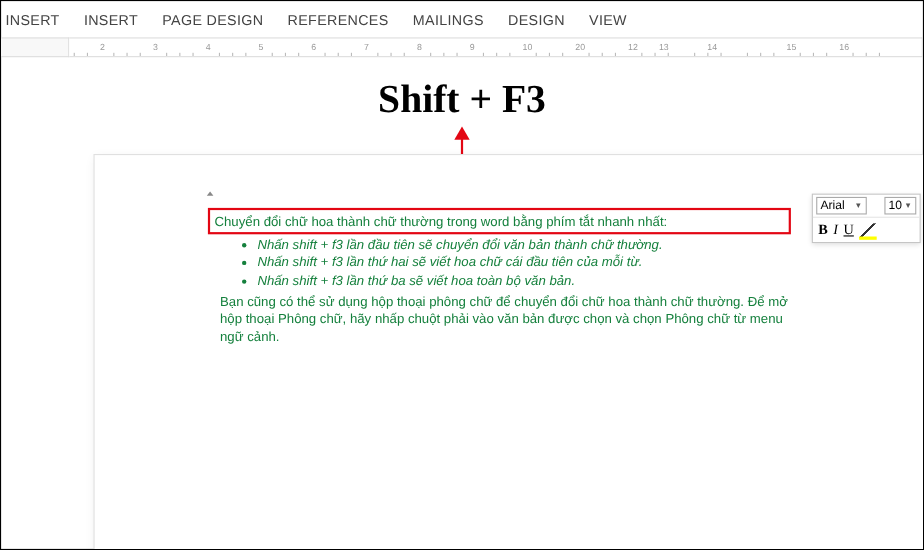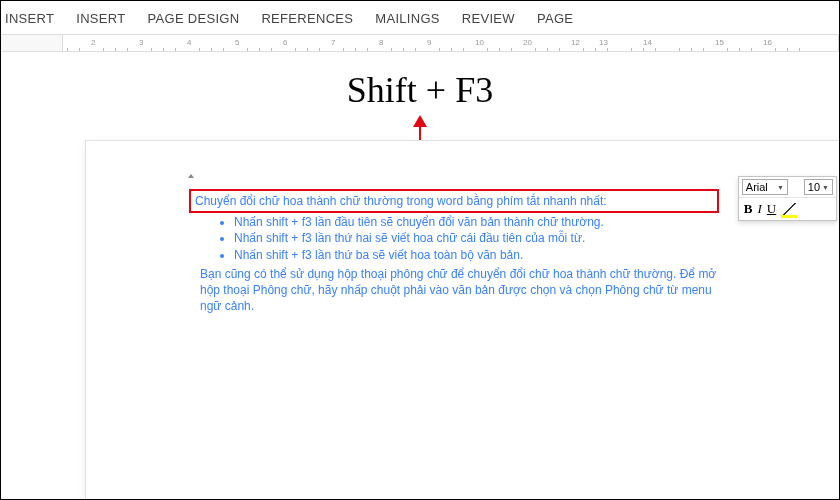--- a/index.html
+++ b/index.html
@@ -54,21 +54,21 @@
       width: 1px;
       height: 3px;
       background: #bbb;
     }
     .shortcut-label {
       position: absolute;
       left: 0; right: 0;
       top: 68px;
       text-align: center;
       font-family: Georgia, "Times New Roman", serif;
-      font-weight: 400;
+      font-weight: 700;
       font-size: 36px;
       color: #000;
       pointer-events: none;
     }
     .arrow {
       position: absolute;
       left: 50%;
       transform: translateX(-50%);
       top: 114px;
       width: 12px;
@@ -121,33 +121,34 @@
       border-left: 3px solid transparent;
       border-right: 3px solid transparent;
       border-bottom: 4px solid #888;
     }
     .doc-content {
       position: absolute;
       left: 188px;
       top: 188px;
       width: 530px;
       font-size: 12px;
-      color: #3b82f6;
+      color: #15803d;
       line-height: 1.35;
     }
     .highlight-box {
       border: 2px solid #e30613;
       padding: 2px 4px;
       margin-bottom: 1px;
     }
     .highlight-box p { margin: 0; }
     .bullets {
       list-style: disc;
       padding-left: 45px;
       margin-top: 1px;
+      font-style: italic;
     }
     .bullets li { margin: 0; }
     .closing { margin-top: 3px; margin-left: 11px; }
     .mini-toolbar {
       position: absolute;
       right: 2px;
       top: 175px;
       background: #fff;
       border: 1px solid #c5c5c5;
       box-shadow: 0 2px 5px rgba(0,0,0,0.15);
@@ -205,22 +206,22 @@
   </style>
 </head>
 <body>
 
 <div class="ribbon-tabs">
   <span>INSERT</span>
   <span>INSERT</span>
   <span>PAGE DESIGN</span>
   <span>REFERENCES</span>
   <span>MAILINGS</span>
-  <span>REVIEW</span>
-  <span>PAGE</span>
+  <span>DESIGN</span>
+  <span>VIEW</span>
 </div>
 
 <div class="ruler-row">
   <div class="ruler-gutter"></div>
   <div class="ruler" id="ruler">
       <span class="ruler-tick" style="left: 4px;"></span>
       <span class="ruler-tick" style="left: 16px;"></span>
       <span class="ruler-num" style="left: 28px;">2</span>
       <span class="ruler-tick" style="left: 40px;"></span>
       <span class="ruler-tick" style="left: 52px;"></span>

